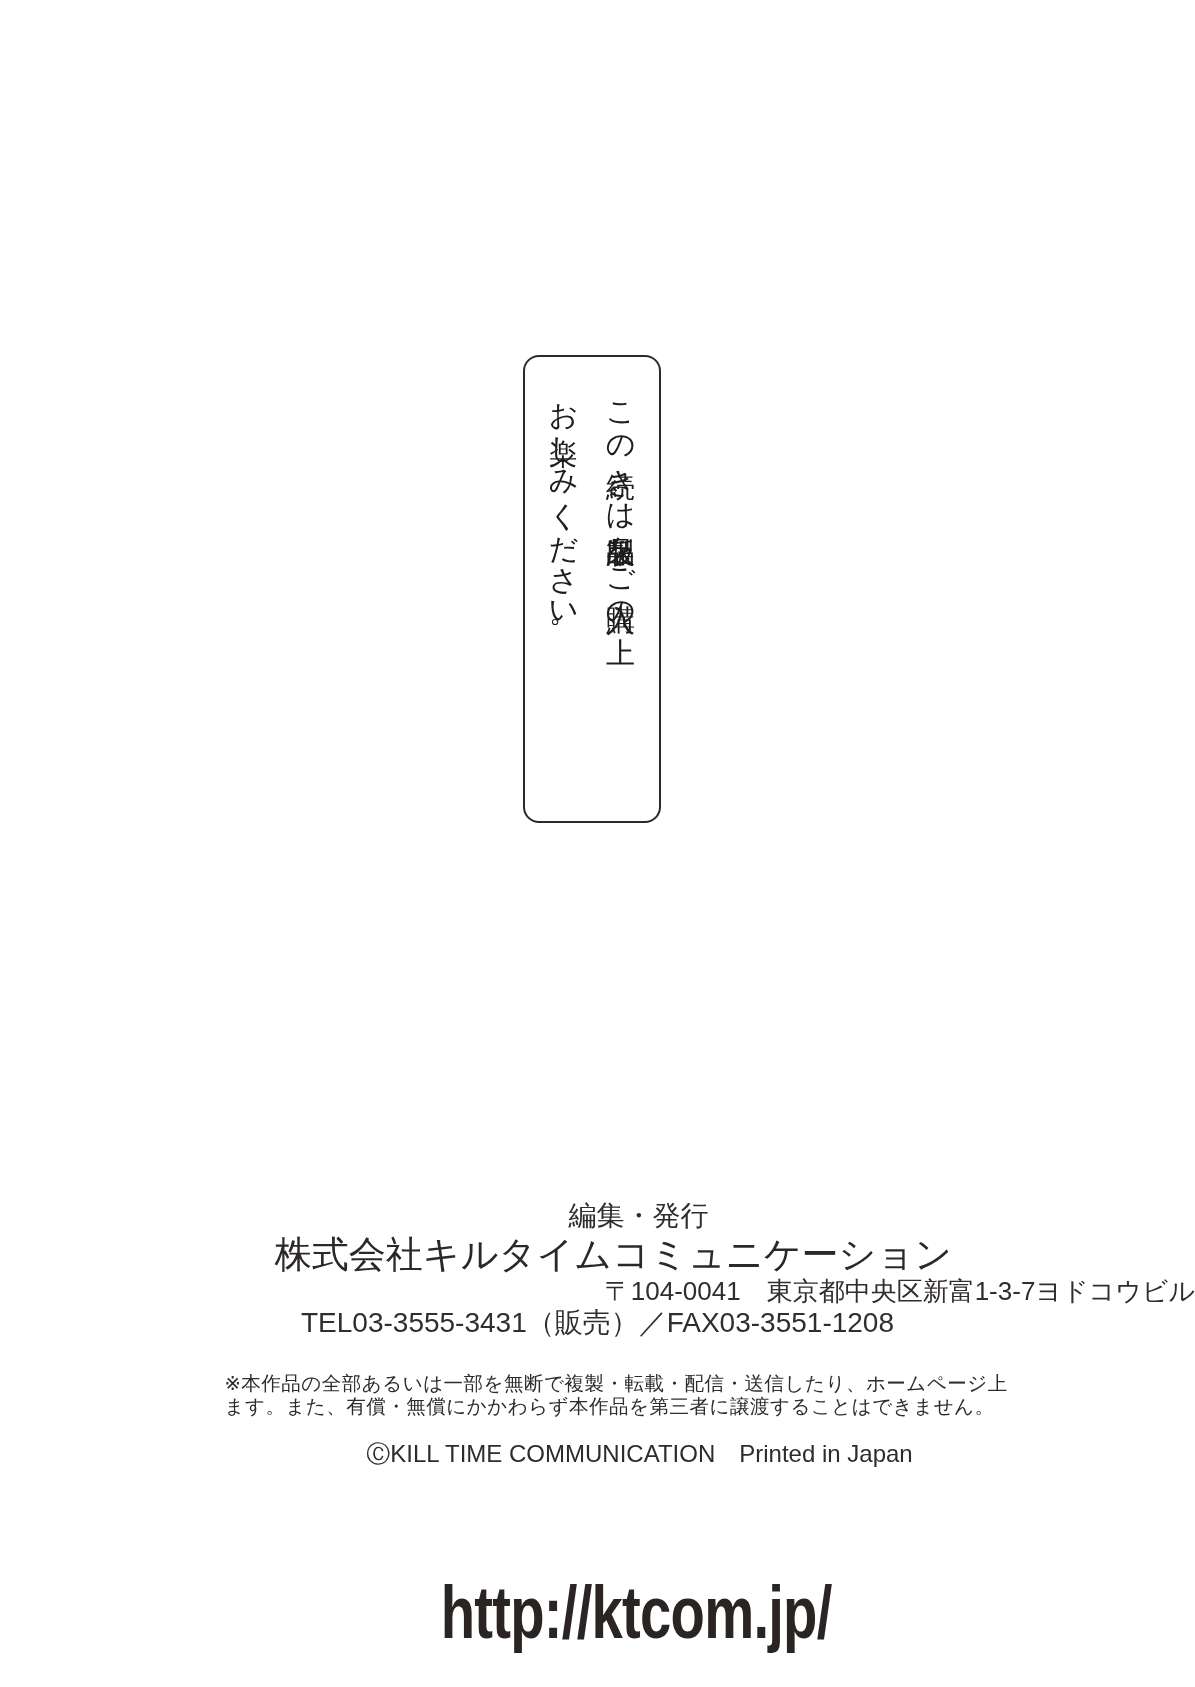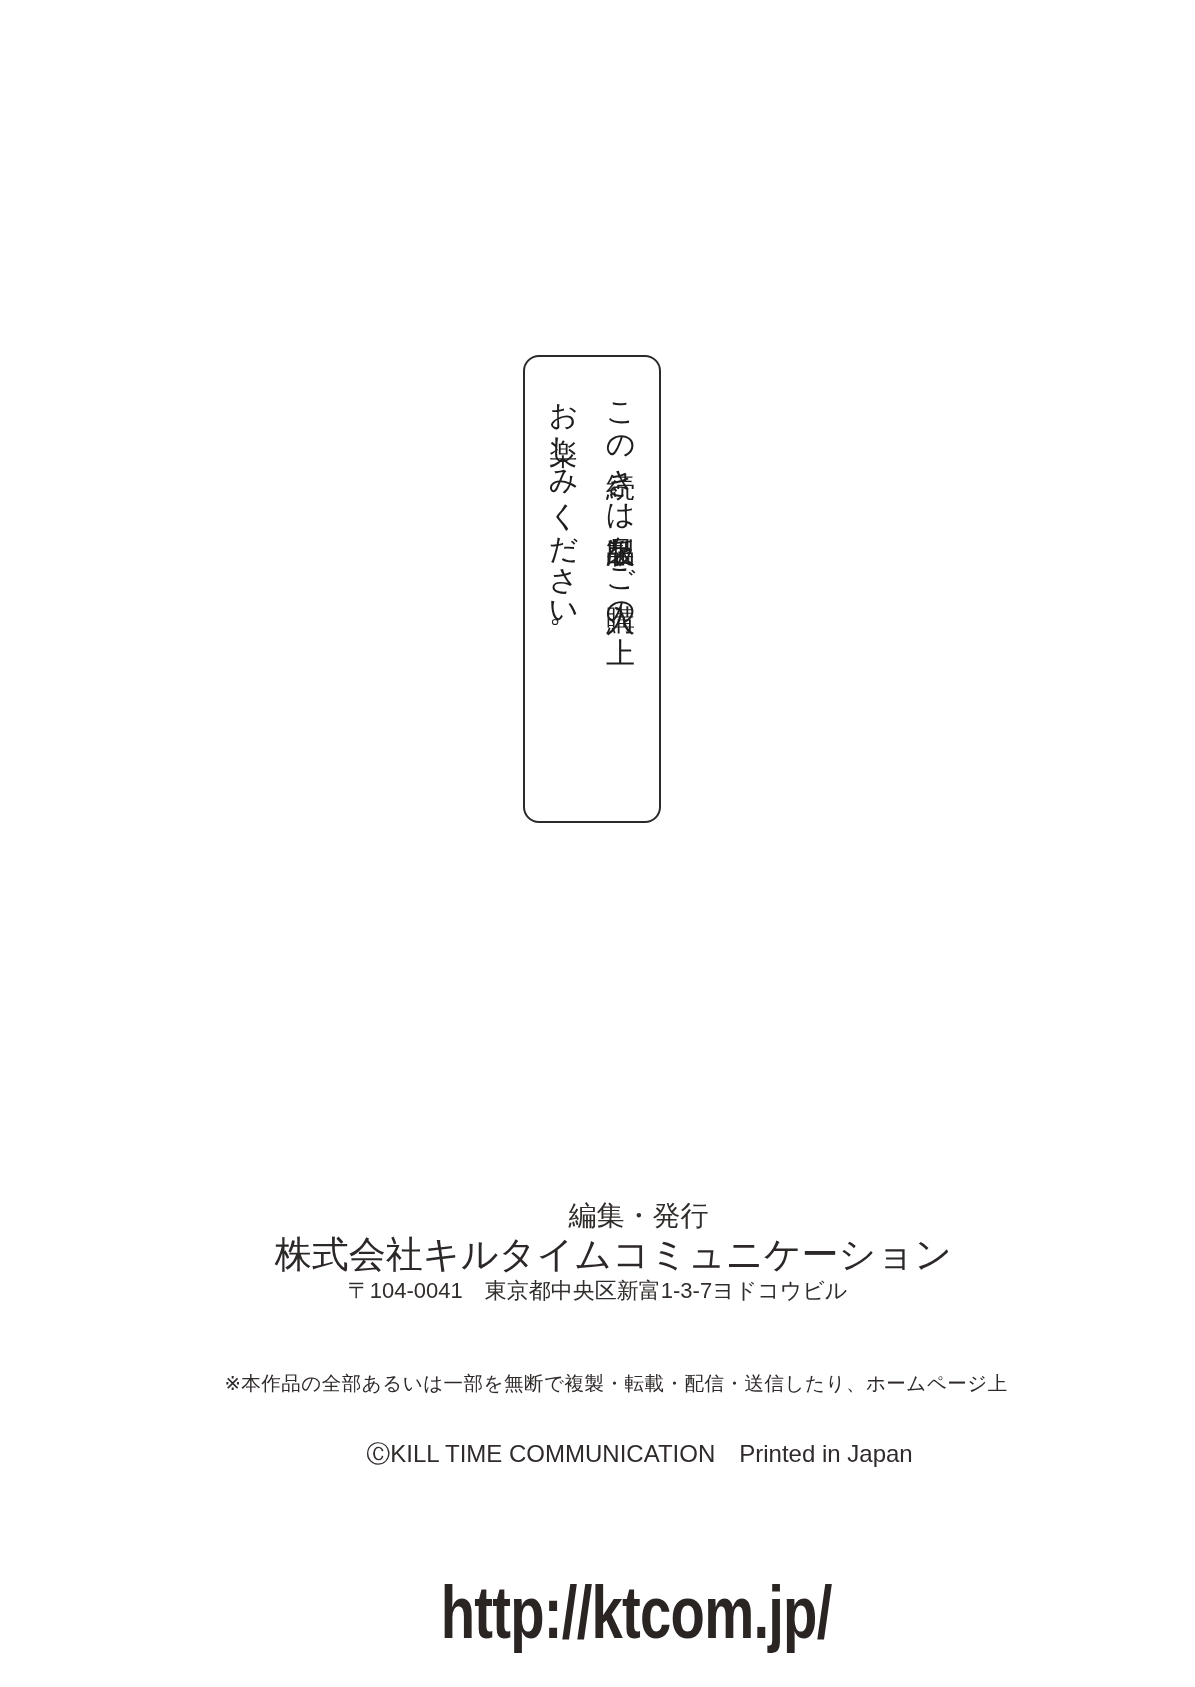--- a/index.html
+++ b/index.html
@@ -42,21 +42,21 @@
   .c-line {
     position: absolute;
     left: 0;
     width: 100%;
     text-align: center;
     color: #312d2b;
     white-space: pre;
   }
   .c-heading   { top: 1202px; font-size: 28px; line-height: 28px; margin-left: 41px; }
   .c-publisher { top: 1236px; font-size: 37px; line-height: 38px; font-weight: 400; letter-spacing: 0px; color: #2c2827; padding-left: 16px; }
-  .c-address   { top: 1278px; font-size: 22px; line-height: 26px; }
+  .c-address   { top: 1278px; font-size: 26px; line-height: 26px; text-align: right; }
   .c-telfax    { top: 1309px; font-size: 28px; line-height: 28px; }
 
   .c-disclaimer {
     position: absolute;
     top: 1372px;
     left: 50%;
     transform: translateX(-50%);
     width: 746px;
     font-size: 19.5px;
     line-height: 22.5px;
@@ -93,23 +93,25 @@
       <div class="vline">お楽しみください。</div>
     </div>
   </div>
 
   <div class="c-line c-heading">編集・発行</div>
 
   <div class="c-line c-publisher">株式会社キルタイムコミュニケーション</div>
 
   <div class="c-line c-address">〒104-0041　東京都中央区新富1-3-7ヨドコウビル</div>
 
+  <div class="c-line c-telfax">TEL03-3555-3431（販売）／FAX03-3551-1208</div>
 
   <div class="c-disclaimer">
     <div class="d-line">※本作品の全部あるいは一部を無断で複製・転載・配信・送信したり、ホームページ上</div>
+    <div class="d-line">ます。また、有償・無償にかかわらず本作品を第三者に譲渡することはできません。</div>
   </div>
 
   <div class="c-line c-copyright">ⒸKILL TIME COMMUNICATION　Printed in Japan</div>
 
   <div class="c-line c-url">
     <span class="squeeze">http://ktcom.jp/</span>
   </div>
 
 </div>
 

